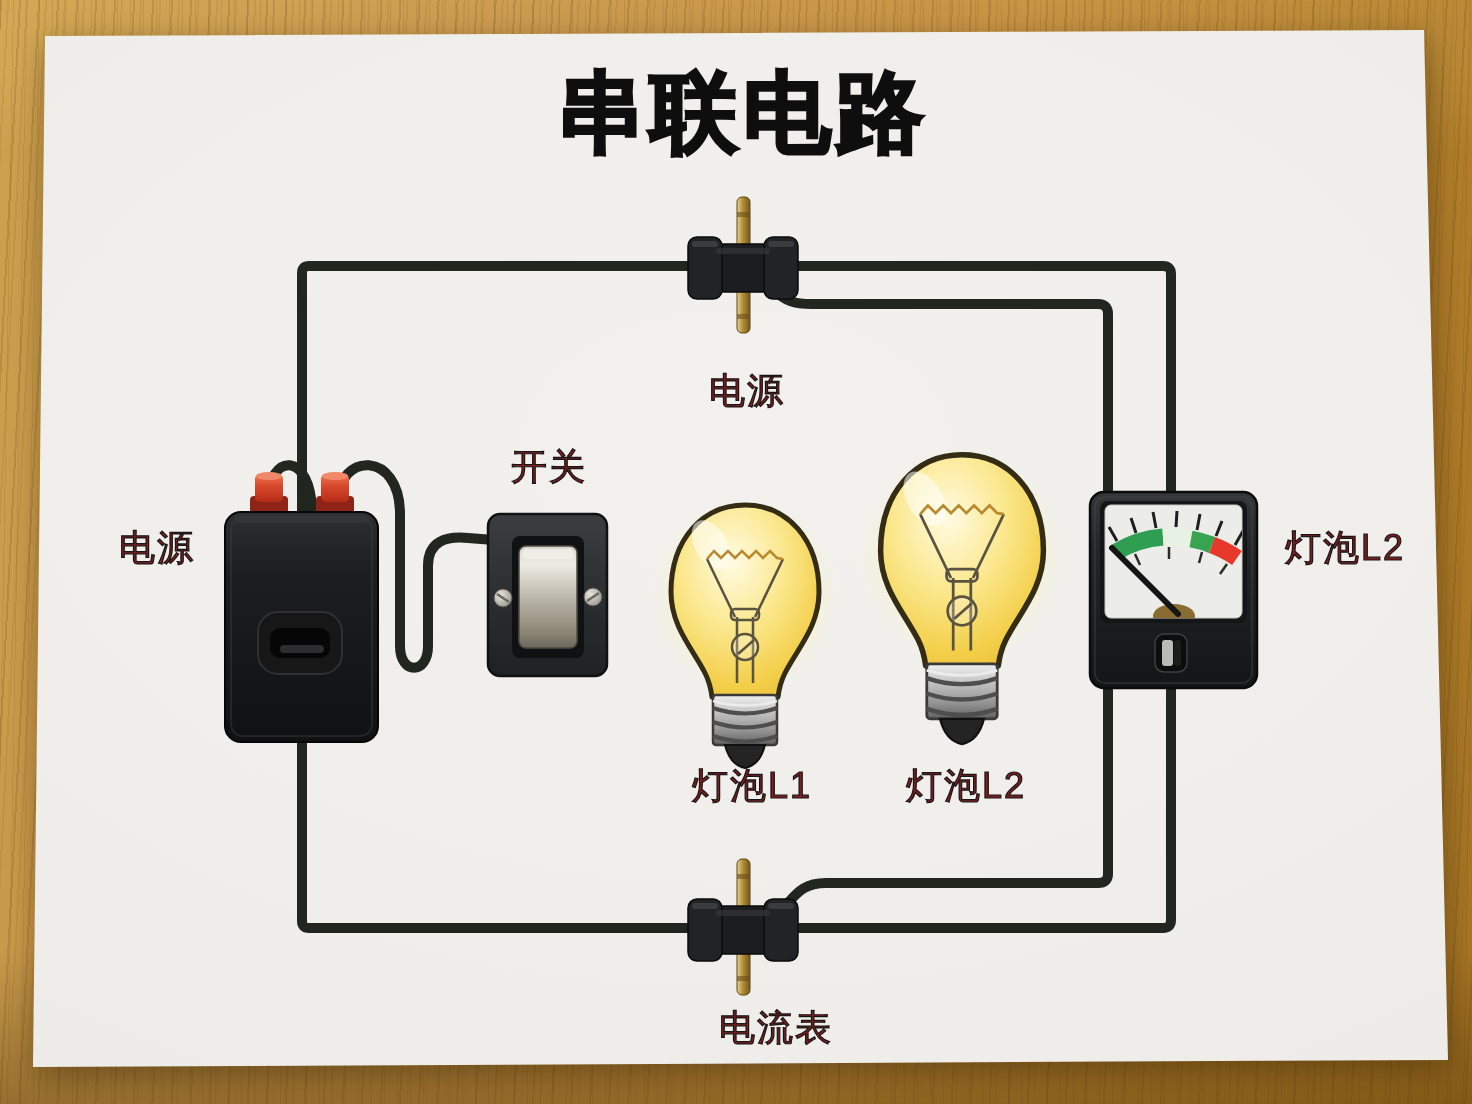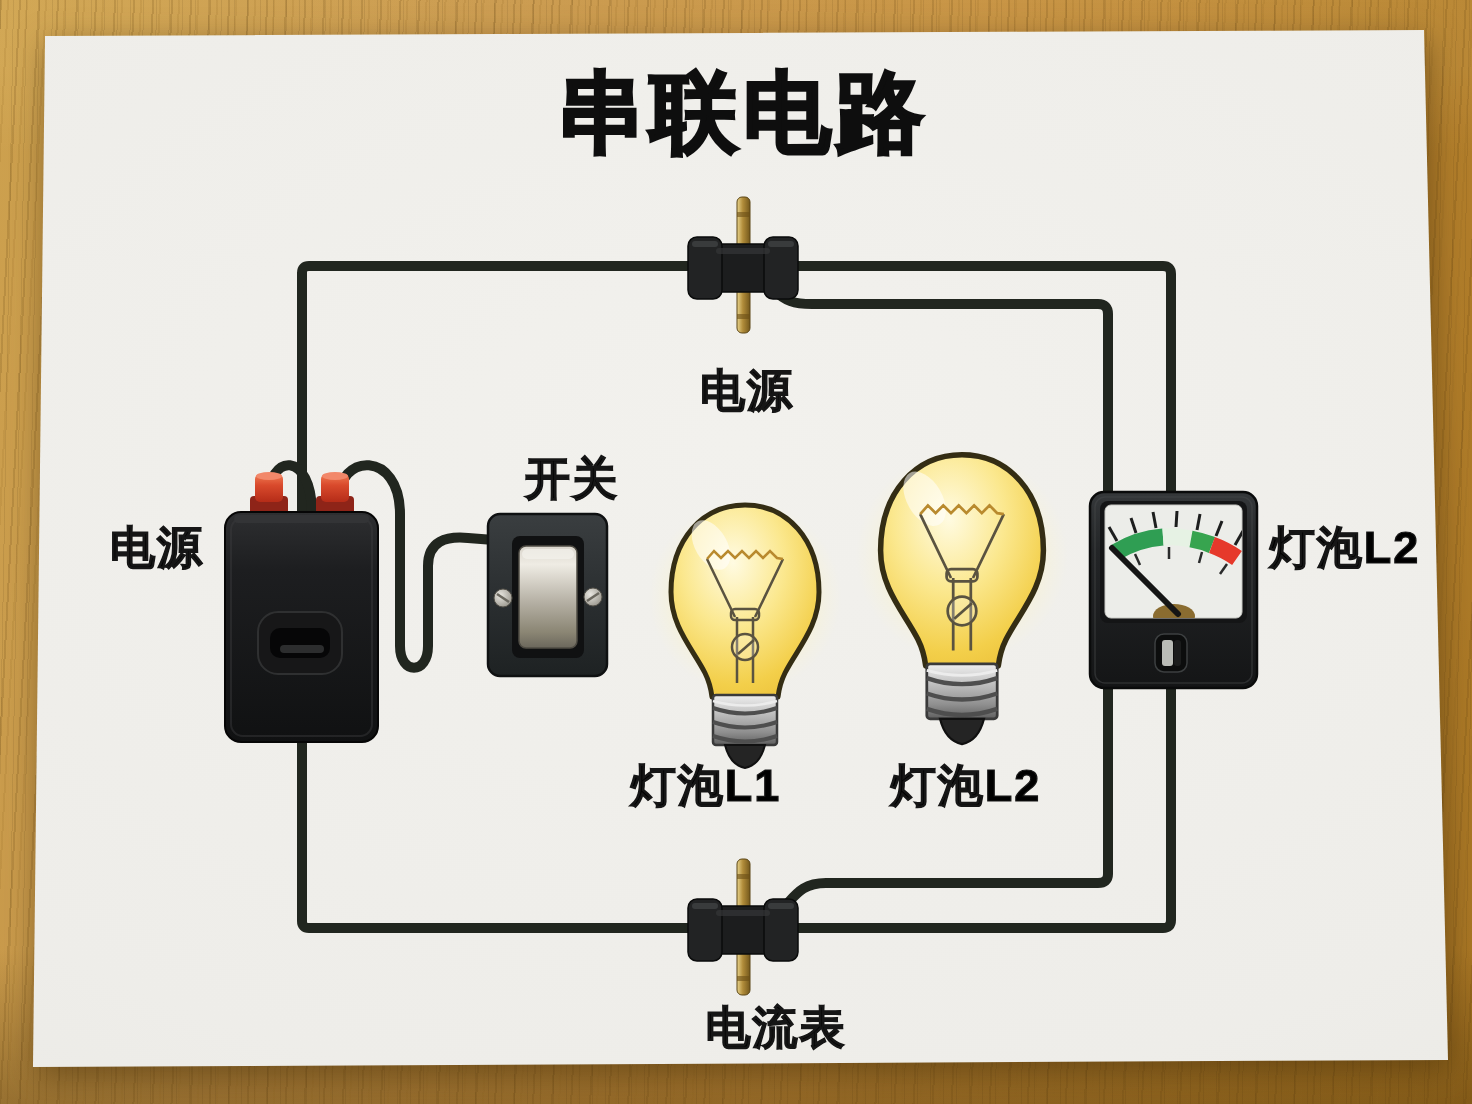--- a/index.html
+++ b/index.html
@@ -21,22 +21,22 @@
   }
   .paper-wrap{position:absolute;inset:0;filter:drop-shadow(3px 10px 16px rgba(70,45,8,.55));}
   .paper{
     position:absolute;inset:0;
     clip-path:polygon(3.06% 3.26%, 96.74% 2.72%, 98.37% 96.01%, 2.24% 96.65%);
     background:radial-gradient(120% 100% at 50% 40%,#f2f1ed 0%,#eeede9 60%,#e8e7e2 100%);
   }
   svg.diagram{position:absolute;left:0;top:0;}
   .lbl{
     position:absolute;transform:translate(-50%,-50%);
-    color:#000000;font-weight:700;white-space:nowrap;
-    font-size:45px;letter-spacing:2px;
+    color:#7f1d1d;font-weight:400;white-space:nowrap;
+    font-size:36px;letter-spacing:2px;
     -webkit-text-stroke:1.2px #161616;
   }
   .lbl.title{
     font-size:88px;letter-spacing:5px;font-weight:700;
     -webkit-text-stroke:3px #0e0e0e;color:#0e0e0e;text-align:right;
   }
 </style>
 </head>
 <body>
 
@@ -214,17 +214,17 @@
     </g>
     <rect x="1155" y="634" width="32" height="38" rx="9" fill="#0c0d0d" stroke="#3c3f40" stroke-width="1.5"></rect>
     <rect x="1162" y="640" width="11" height="26" rx="3" fill="#b9bbb6"></rect>
     <rect x="1174" y="640" width="7" height="26" rx="3" fill="#1b1c1c"></rect>
   </g>
 </svg>
 
 <div class="lbl title" style="left:743px;top:113px;">串联电路</div>
 <div class="lbl" style="left:747px;top:391px;">电源</div>
 <div class="lbl" style="left:157px;top:548px;">电源</div>
-<div class="lbl" style="left:572px;top:467px;margin-top:12px;">开关</div>
-<div class="lbl" style="left:706px;top:786px;">灯泡L1</div>
+<div class="lbl" style="left:549px;top:467px;">开关</div>
+<div class="lbl" style="left:752px;top:786px;">灯泡L1</div>
 <div class="lbl" style="left:966px;top:786px;">灯泡L2</div>
 <div class="lbl" style="left:1345px;top:548px;">灯泡L2</div>
 <div class="lbl" style="left:744px;top:1028px;margin-left:32px;">电流表</div>
 
 </body></html>

